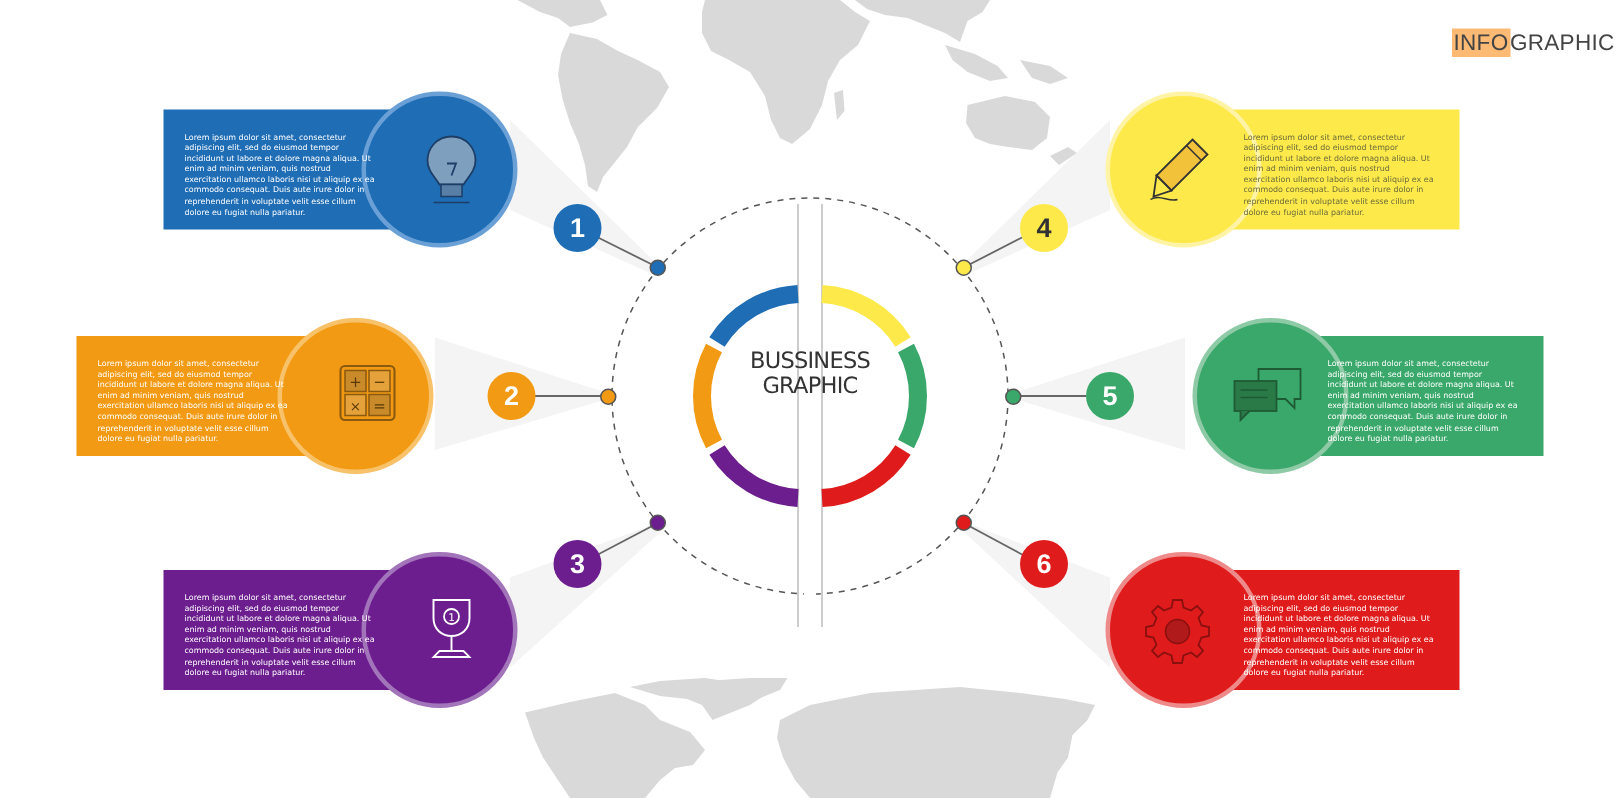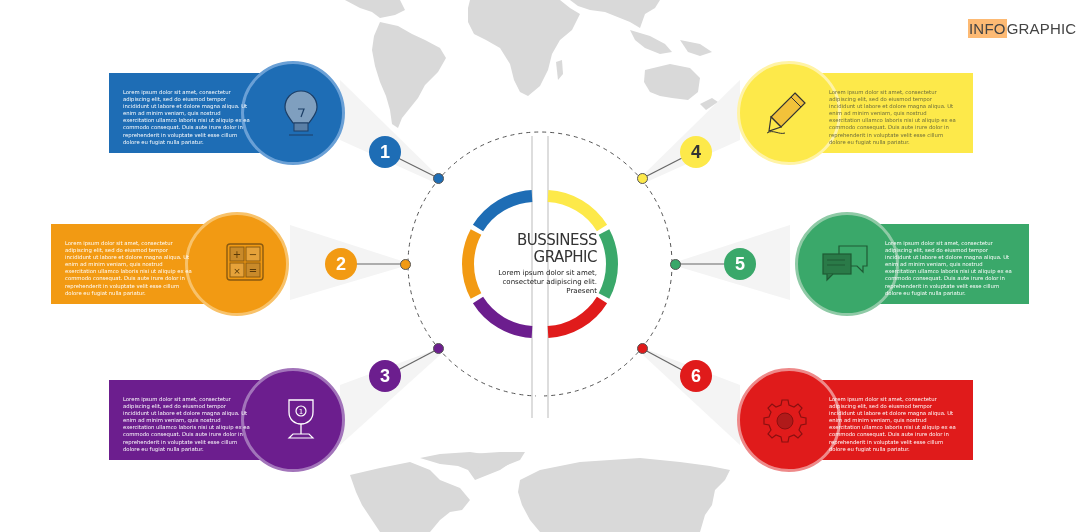--- a/index.html
+++ b/index.html
@@ -14,21 +14,21 @@
   .panel { position: absolute; height: 80px; }
   .panel .box { position: absolute; top: 0; height: 80px; }
   .panel .txt { position: absolute; top: 16px; width: 128px; font-size: 5.3px; line-height: 7.1px; color: #fff; font-family: "DejaVu Sans", sans-serif; }
   .panel .ring { position: absolute; width: 104px; height: 104px; border-radius: 50%; top: -12px; border: 3px solid rgba(255,255,255,0.35); }
   .panel .icon { position: absolute; width: 60px; height: 60px; top: 10px; }
 
   .num { position: absolute; width: 32px; height: 32px; border-radius: 50%; color: #fff; font-weight: bold; font-size: 18px; display: flex; align-items: center; justify-content: center; font-family: "Liberation Sans", sans-serif; }
   .num.dark { color: #333; }
   .dot { position: absolute; width: 11px; height: 11px; border-radius: 50%; border: 1px solid #555; }
 
-  .center-title { position: absolute; left: 483px; top: 232px; width: 114px; text-align: right; color: #333; font-family: "DejaVu Sans", sans-serif; }
+  .center-title { position: absolute; left: 483px; top: 232px; width: 114px; text-align: center; color: #333; font-family: "DejaVu Sans", sans-serif; }
   .center-title .t1 { font-size: 15px; line-height: 17px; letter-spacing: -0.5px; }
   .center-title .t2 { font-size: 7px; line-height: 9px; margin-top: 3px; color: #222; }
 </style>
 </head>
 <body>
 
 <svg class="map" viewBox="0 0 1080 532">
   <g fill="#d9d9d9">
 
     <path d="M345 0 L400 0 L405 10 L395 15 L380 18 L372 12 L360 8 Z"></path>
@@ -88,21 +88,20 @@
     <line x1="398" y1="370" x2="438" y2="349"></line>
     <line x1="682" y1="158" x2="643" y2="178"></line>
     <line x1="724" y1="264" x2="676" y2="264"></line>
     <line x1="682" y1="370" x2="643" y2="349"></line>
   </g>
 </svg>
 
 <div class="center-title">
   <div class="t1">BUSSINESS</div>
   <div class="t1">GRAPHIC</div>
-  <div class="t2">Lorem ipsum dolor sit amet, consectetur adipiscing elit. Praesent</div>
 </div>
 
 <div class="dot" style="left:433px;top:173px;background:#1e6db5;"></div>
 <div class="dot" style="left:400px;top:259px;background:#f29a13;"></div>
 <div class="dot" style="left:433px;top:343px;background:#6c1e8e;"></div>
 <div class="dot" style="left:637px;top:173px;background:#fde94a;"></div>
 <div class="dot" style="left:670px;top:259px;background:#3aa86a;"></div>
 <div class="dot" style="left:637px;top:343px;background:#e01b1b;"></div>
 
 <div class="num" style="left:369px;top:136px;background:#1e6db5;">1</div>

